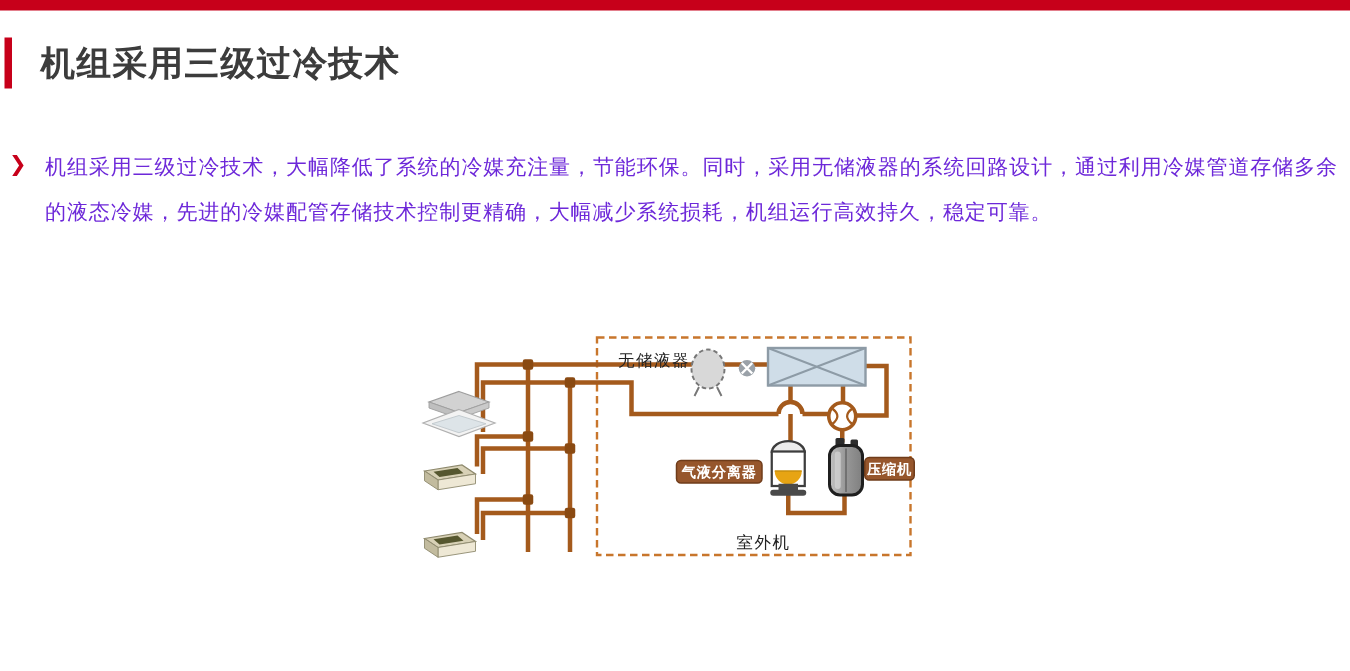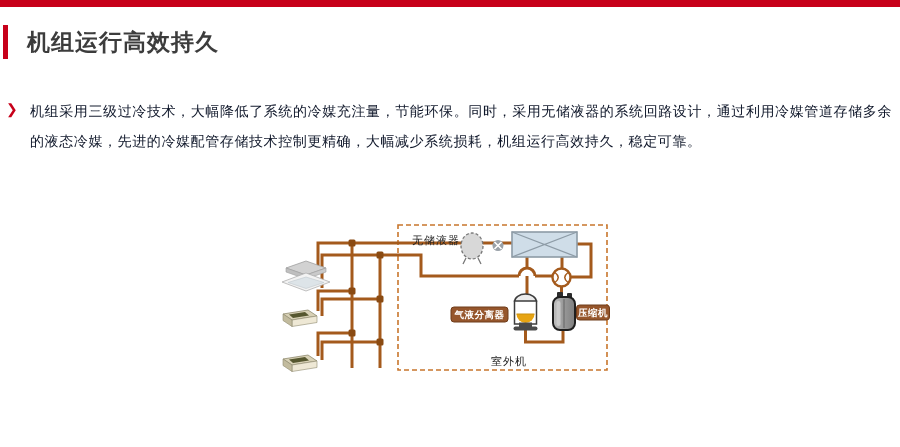--- a/index.html
+++ b/index.html
@@ -14,39 +14,39 @@
   .page-title {
     position:absolute; left:27px; top:2px; font-size:23px; font-weight:bold;
     color:#3c3c3c; letter-spacing:1px; white-space:nowrap;
   }
   .intro { position:absolute; left:0; top:96px; width:895px; }
   .intro-bullet {
     position:absolute; left:6px; top:6px; color:#c7001a; font-size:14px;
     font-weight:bold; line-height:1;
   }
   .intro-text {
-    position:absolute; left:30px; top:0; width:862px; font-size:14px; color:#0f172a;
+    position:absolute; left:30px; top:0; width:862px; font-size:14px; color:#6d28d9;
     line-height:30px; letter-spacing:0.6px; text-align:justify;
   }
   .diagram { position:absolute; left:270px; top:210px; width:345px; height:170px; }
   .diagram svg { display:block; width:345px; height:170px; }
   svg text { font-family:"Liberation Sans","DejaVu Sans",sans-serif; }
   .lbl-black { font-size:11px; fill:#222; letter-spacing:1px; }
   .lbl-badge { font-size:9.5px; font-weight:bold; fill:#fff; letter-spacing:0.5px; }
 </style>
 </head>
 <body>
 
 <div class="page">
 
   <div class="topbar"></div>
 
   <div class="title-row">
     <div class="title-accent"></div>
-    <h1 class="page-title">机组运行高效持久</h1>
+    <h1 class="page-title">机组采用三级过冷技术</h1>
   </div>
 
   <div class="intro">
     <span class="intro-bullet">❯</span>
     <p class="intro-text">机组采用三级过冷技术，大幅降低了系统的冷媒充注量，节能环保。同时，采用无储液器的系统回路设计，通过利用冷媒管道存储多余的液态冷媒，先进的冷媒配管存储技术控制更精确，大幅减少系统损耗，机组运行高效持久，稳定可靠。</p>
   </div>
 
   <figure class="diagram">
     <svg viewBox="0 0 345 170" xmlns="http://www.w3.org/2000/svg">
       <defs>

